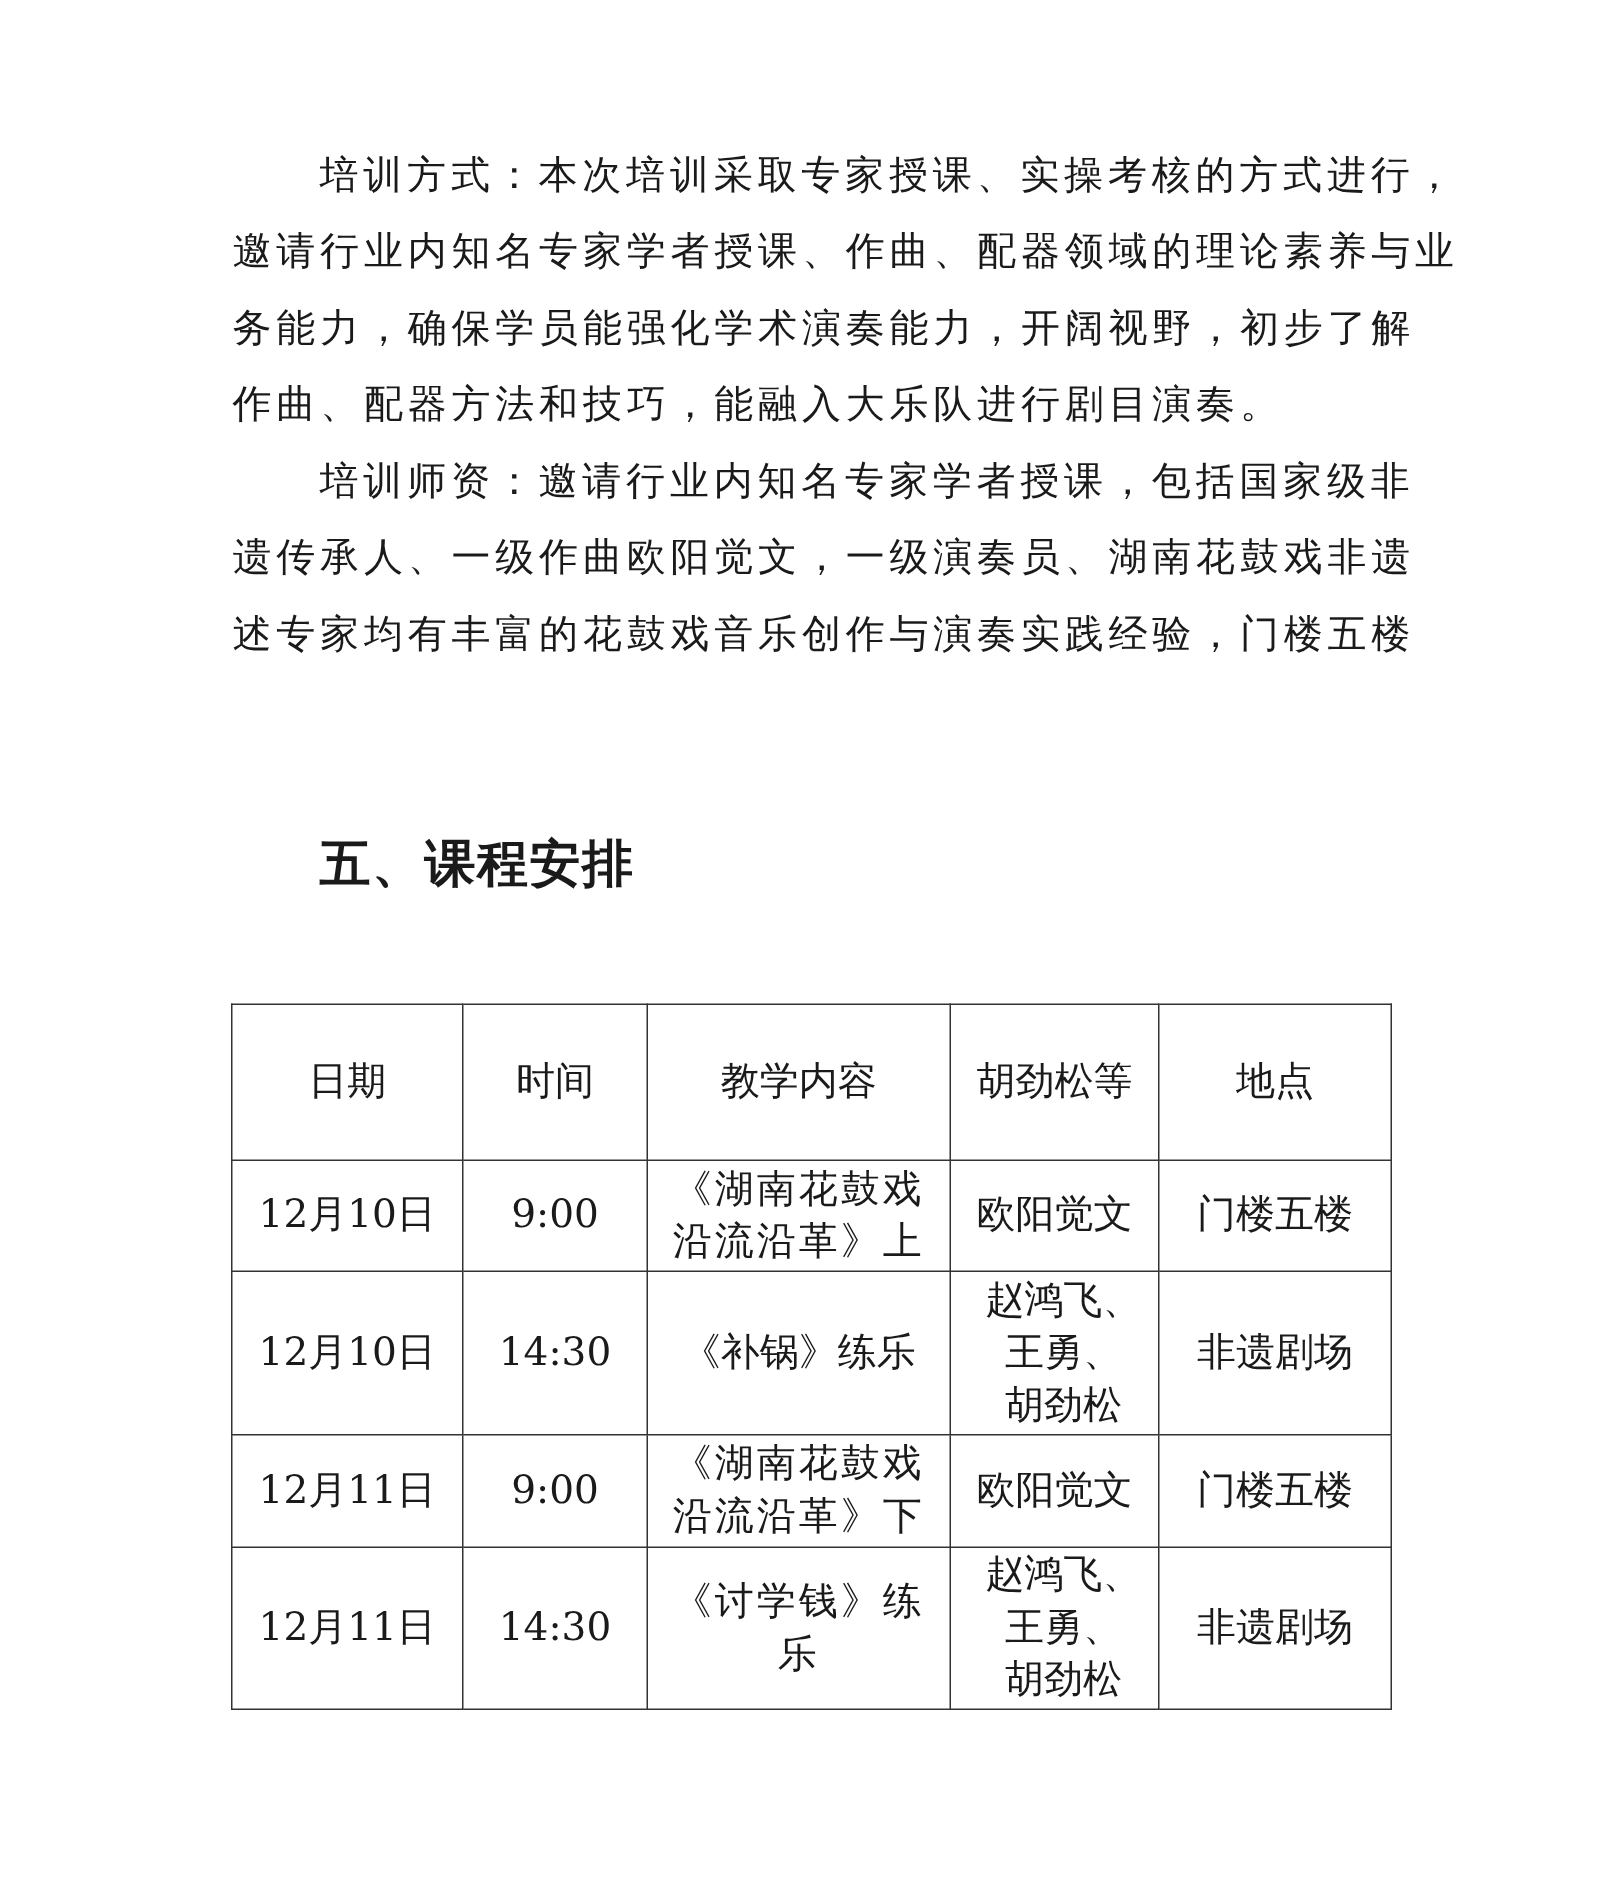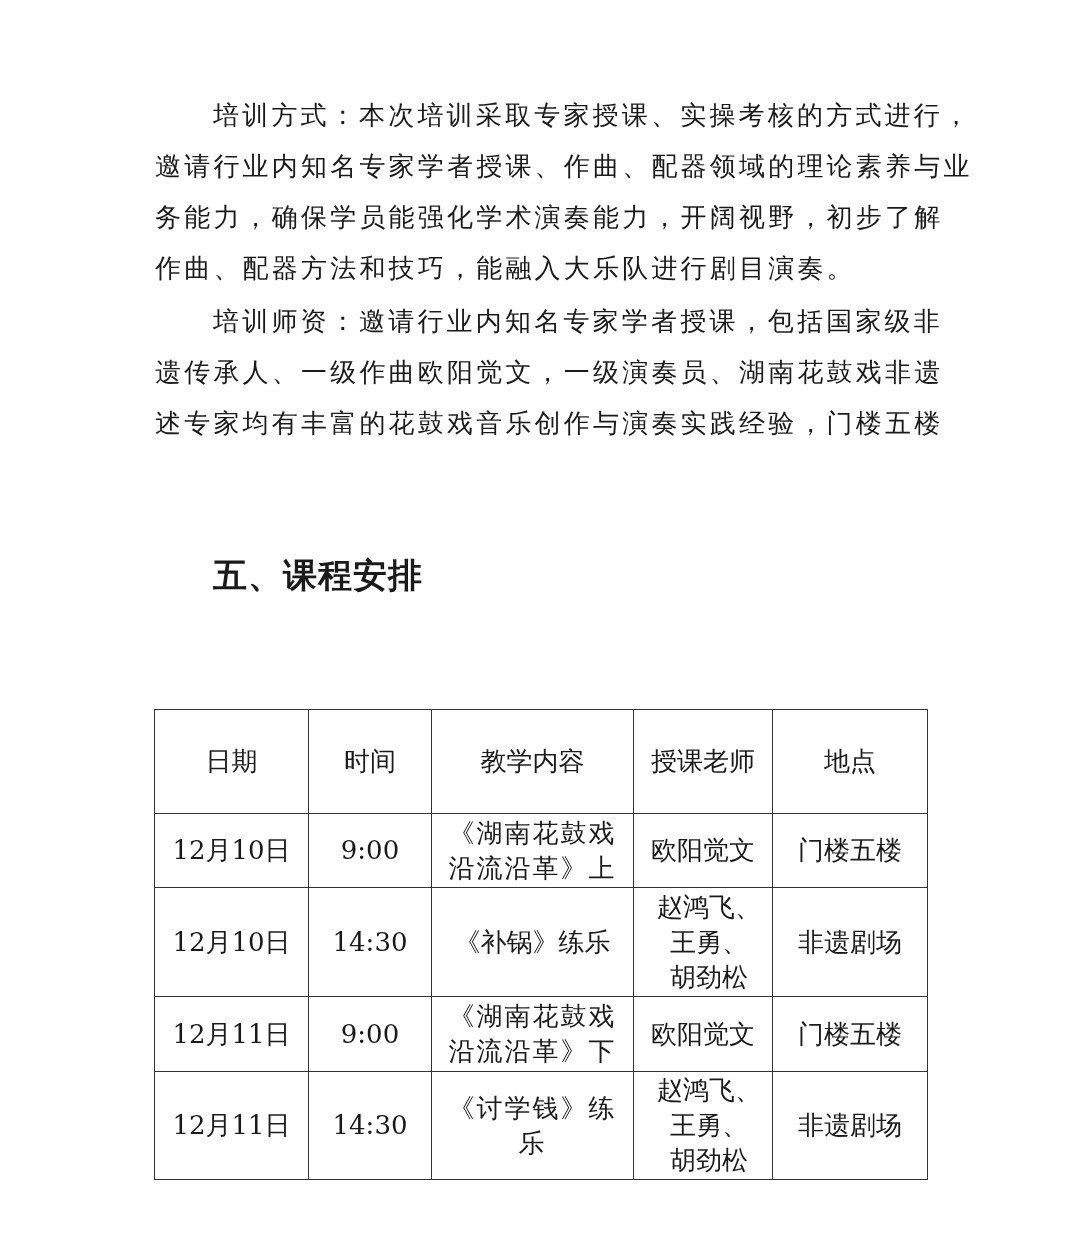--- a/index.html
+++ b/index.html
@@ -2,25 +2,25 @@
 <html><head>
 <meta charset="utf-8">
 <style>
   html, body { margin:0; padding:0; background:#ffffff; }
   body { width:1080px; height:1257px; position:relative; overflow:hidden;
          font-family:"DejaVu Serif", "Liberation Serif", serif; color:#1a1a1a; }
   .para { position:absolute; left:155px; width:775px; font-size:26px; line-height:51px;
           letter-spacing:3.2px; text-align:justify; margin:0; }
   .para .indent { display:inline-block; width:58px; }
   .line { display:block; white-space:nowrap; }
-  #p1 { top:92px;font-family:Liberation Mono, monospace; }
+  #p1 { top:92px; }
   #p2 { top:296px; }
   .heading { position:absolute; left:213px; top:553px; font-size:34px; font-weight:bold;
              font-family:"DejaVu Sans", "Liberation Sans", sans-serif; letter-spacing:1px; margin:0; }
-  table.sched { position:absolute; left:154px; top:709px; border-collapse:collapse;
+  table.sched { position:absolute; left:154px; top:669px; border-collapse:collapse;
                 font-size:26px; }
   table.sched td, table.sched th { border:1.5px solid #333; padding:0; text-align:center;
                 vertical-align:middle; font-weight:normal; line-height:35px; }
   col.c1 { width:154px; } col.c2 { width:123px; } col.c3 { width:202px; }
   col.c4 { width:139px; } col.c5 { width:155px; }
   tr.h { height:104px; }
   .cell-content { display:inline-block; text-align:center; letter-spacing:2px; }
   .teacher { text-align:left; padding-left:12px !important; }
 </style>
 </head>
@@ -47,21 +47,21 @@
       <col class="c2">
       <col class="c3">
       <col class="c4">
       <col class="c5">
     </colgroup>
   <tbody>
       <tr class="h">
     <th>日期</th>
     <th>时间</th>
     <th>教学内容</th>
-    <th>授课老师</th>
+    <th>胡劲松等</th>
     <th>地点</th>
   </tr>
   <tr style="height:74px">
     <td>12月10日</td>
     <td>9:00</td>
     <td><span class="cell-content"><span>《湖南花鼓戏</span><br><span>沿流沿革》上</span></span></td>
     <td>欧阳觉文</td>
     <td>门楼五楼</td>
   </tr>
   <tr style="height:109px">

